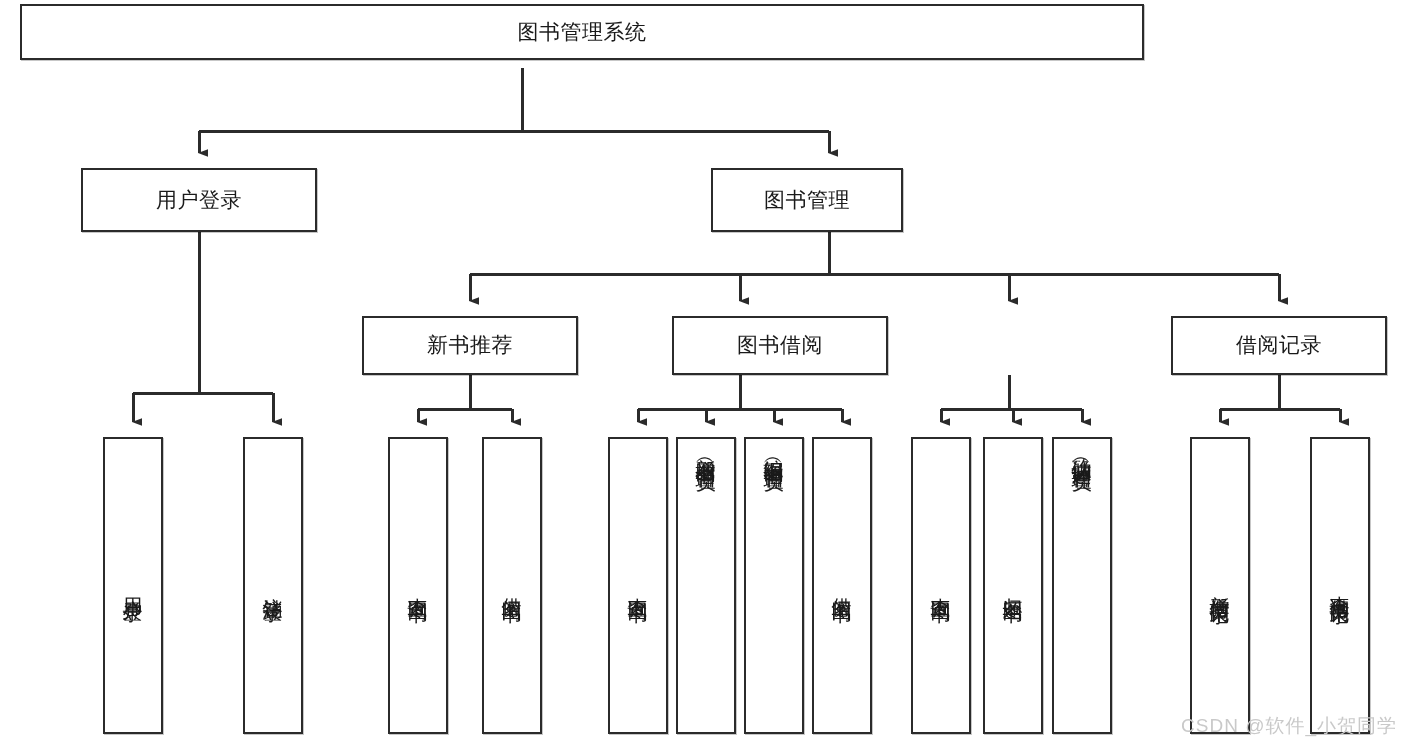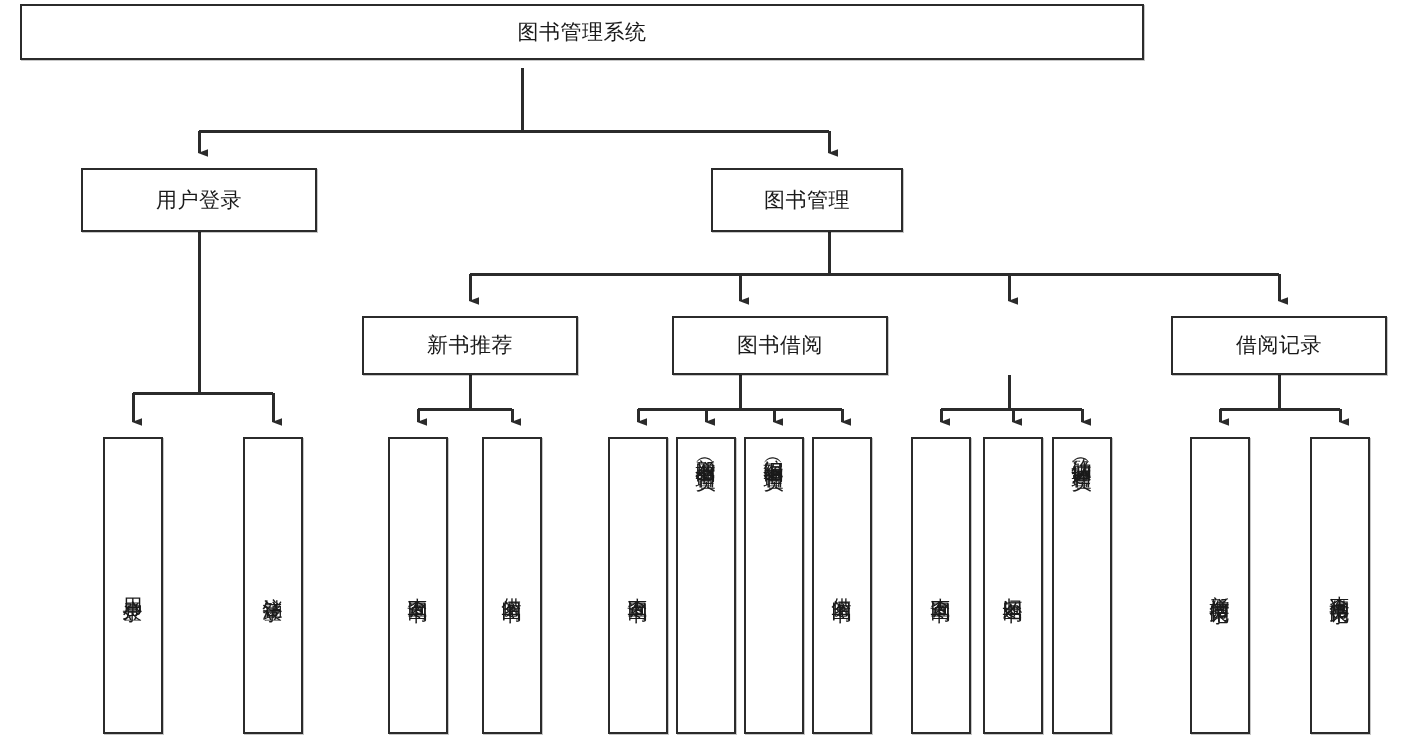--- a/index.html
+++ b/index.html
@@ -188,13 +188,14 @@
     <span class="node-label">确认归还（管理员）</span>
   </div>
 
   <div class="node-box vertical" style="left: 1190px; top: 437px; width: 60px; height: 297px;">
     <span class="node-label">新增借阅记录</span>
   </div>
   <div class="node-box vertical" style="left: 1310px; top: 437px; width: 60px; height: 297px;">
     <span class="node-label">查询借阅记录</span>
   </div>
 
+  <div class="watermark">CSDN @软件_小贺同学</div>
 </div>
 
 </body></html>

